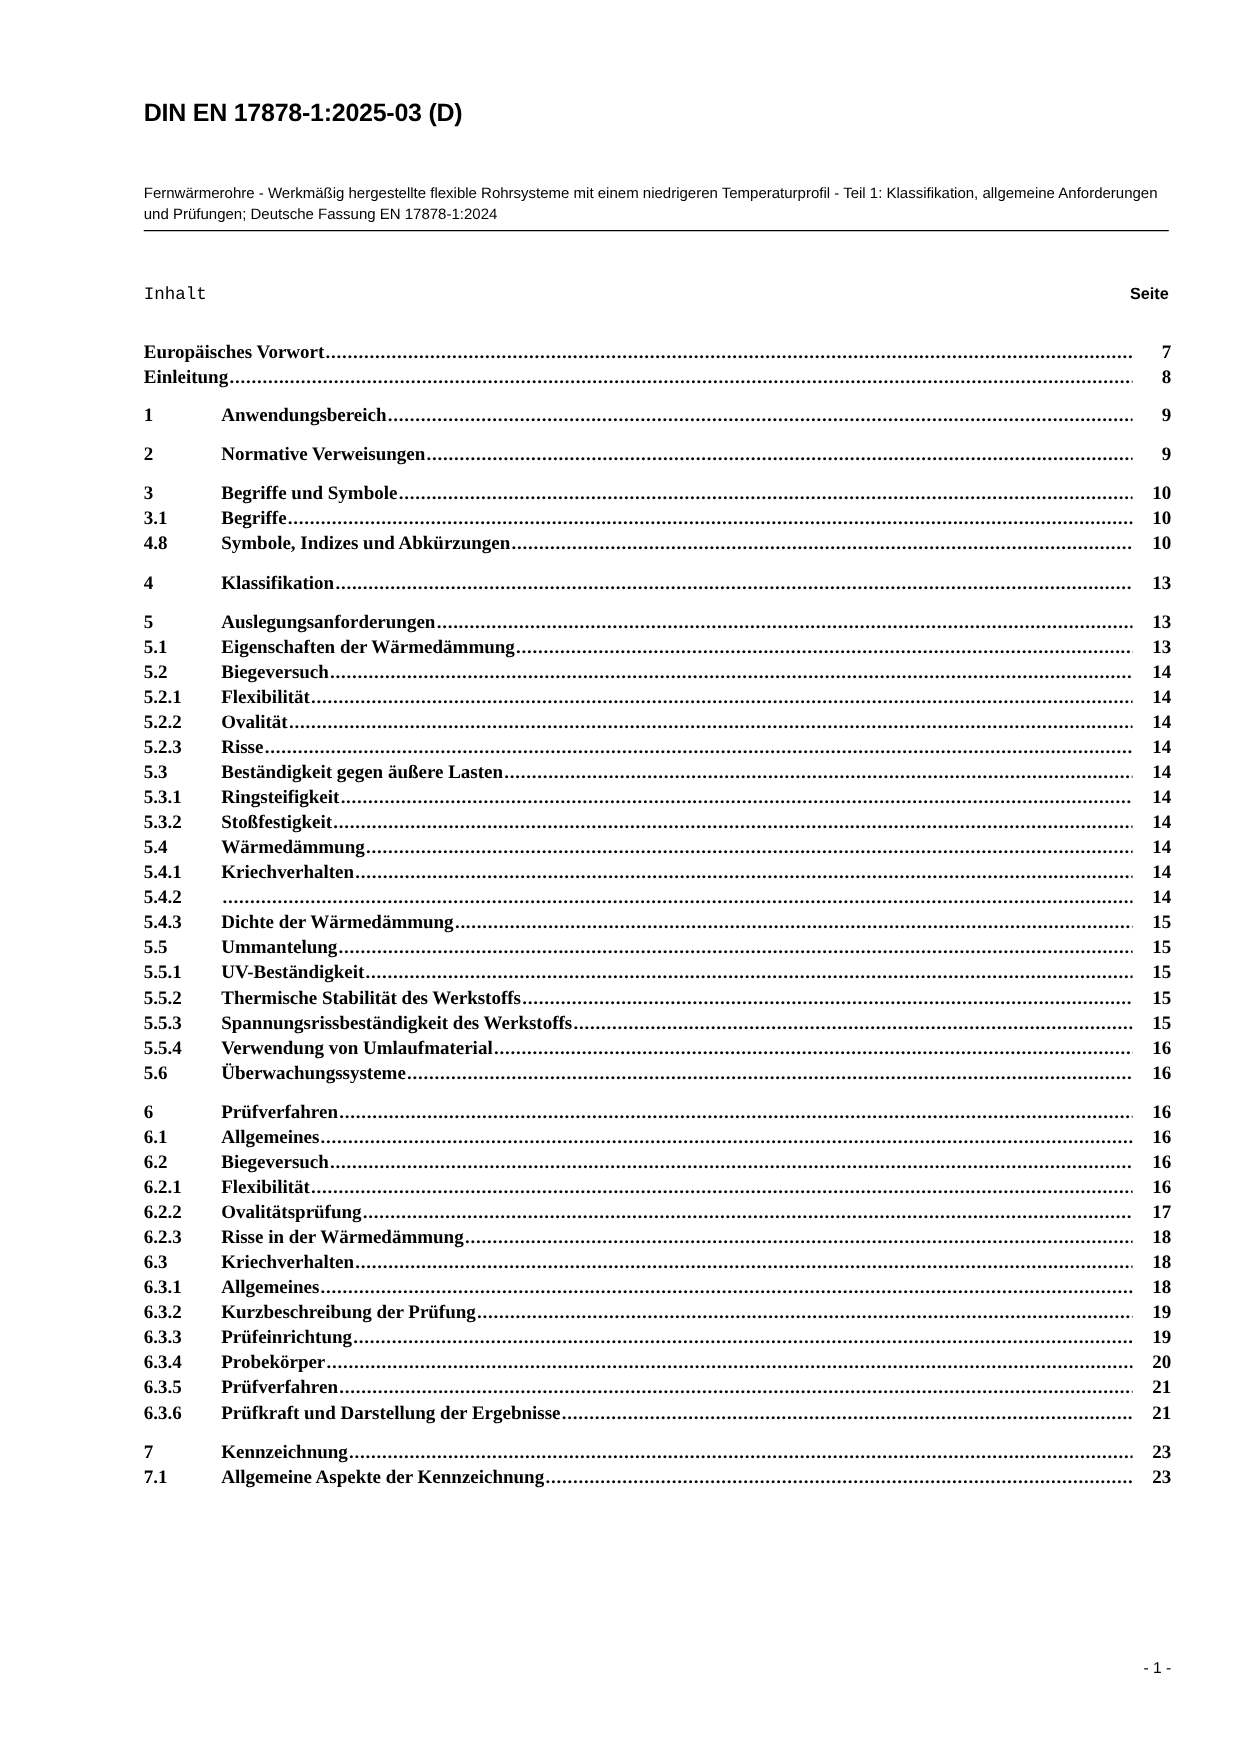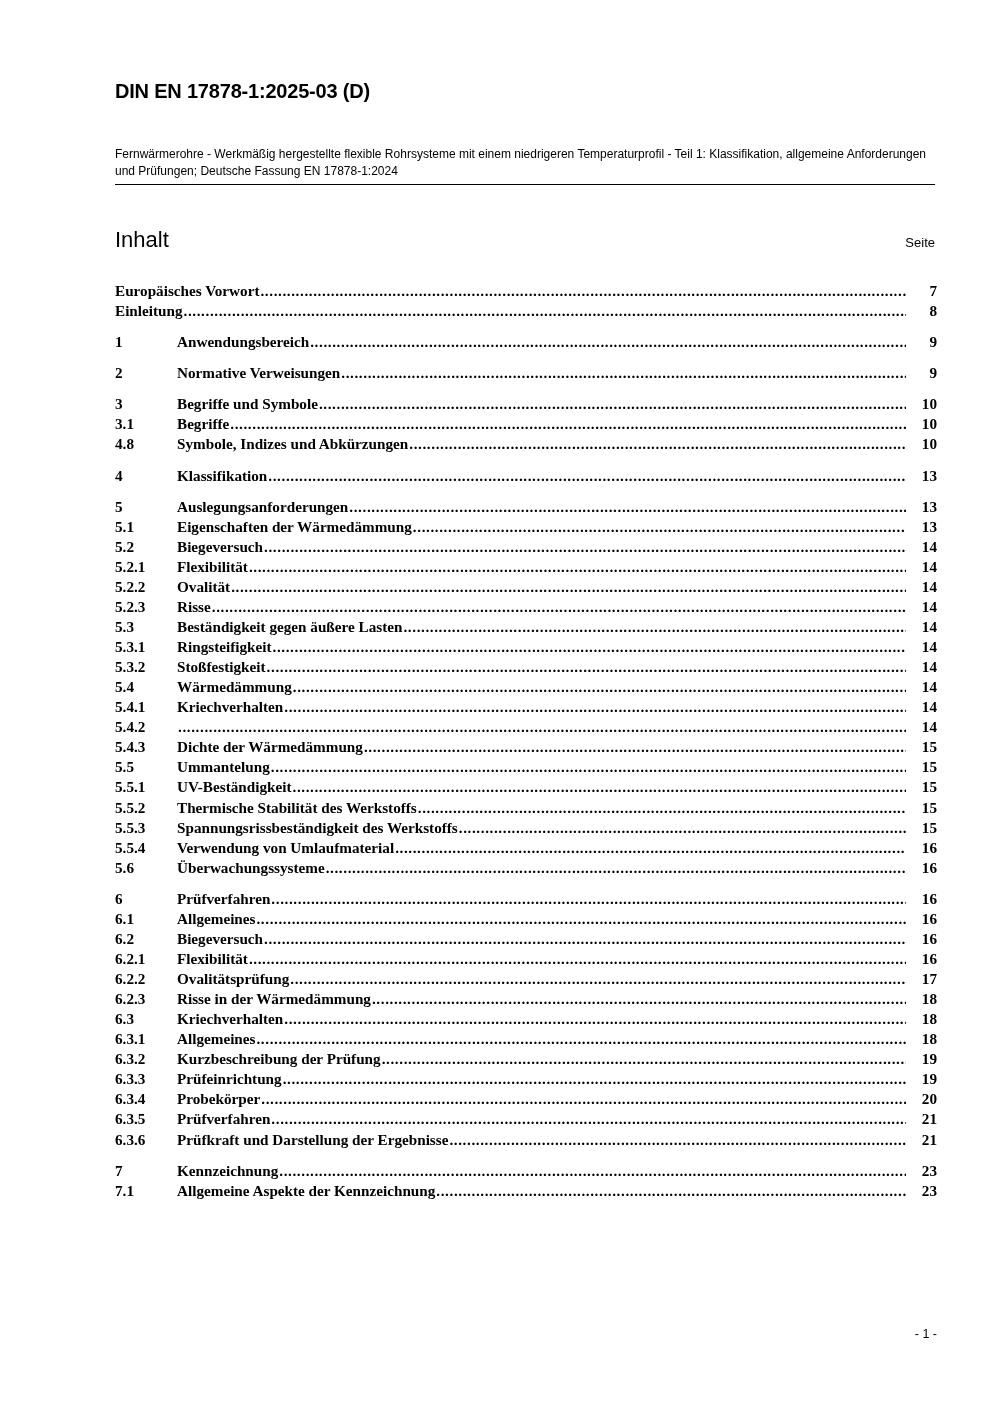--- a/index.html
+++ b/index.html
@@ -48,28 +48,28 @@
   }
   .toc-head {
     display: flex;
     align-items: baseline;
     justify-content: space-between;
     margin-top: 42px;
     margin-bottom: 28px;
     width: 820px;
   }
   .toc-head .inhalt {
-    font-family: Liberation Sans, sans-serif;
-    font-size: 22px;
+    font-family: Liberation Mono, monospace;
+    font-size: 14px;
     font-weight: normal;
   }
   .toc-head .seite {
     font-family: "Liberation Sans", sans-serif;
     font-size: 13px;
-    font-weight: normal;
+    font-weight: bold;
   }
   .toc {
     width: 822px;
     font-family: "Liberation Serif", serif;
     font-size: 15.2px;
     font-weight: bold;
   }
   .toc-row {
     display: flex;
     align-items: center;

